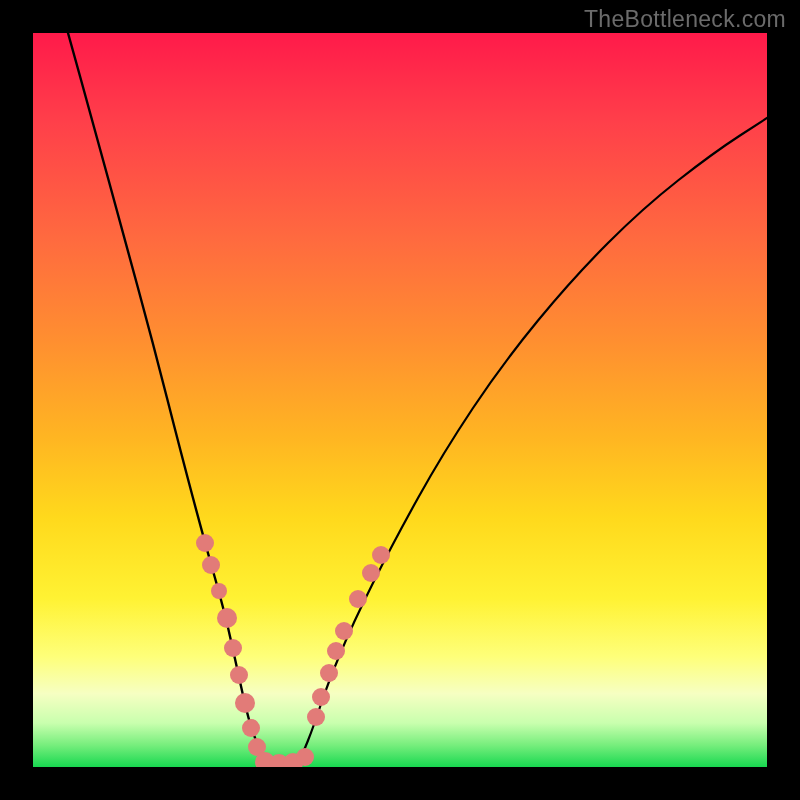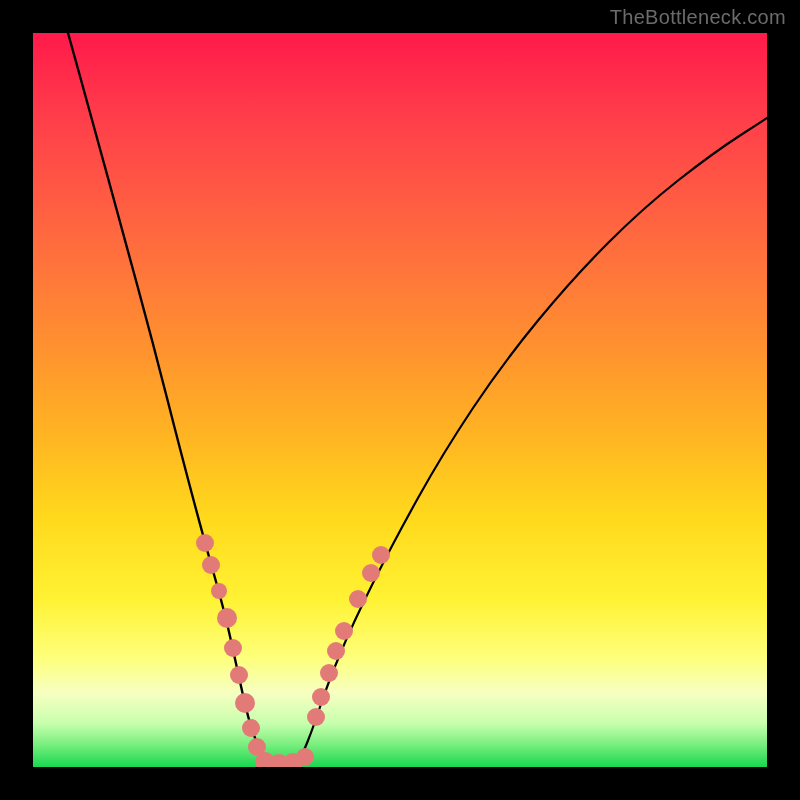--- a/index.html
+++ b/index.html
@@ -40,21 +40,21 @@
       #c9ffae 94%,
       #77ee7d 97%,
       #18d850 100%
     );
   }
   .watermark {
     position: absolute;
     top: 6px;
     right: 14px;
     color: #6b6b6b;
-    font-size: 20px;
+    font-size: 23px;
     font-weight: 500;
     letter-spacing: 0.3px;
     user-select: none;
   }
   svg.curves {
     position: absolute;
     top: 0;
     left: 0;
   }
 </style>

